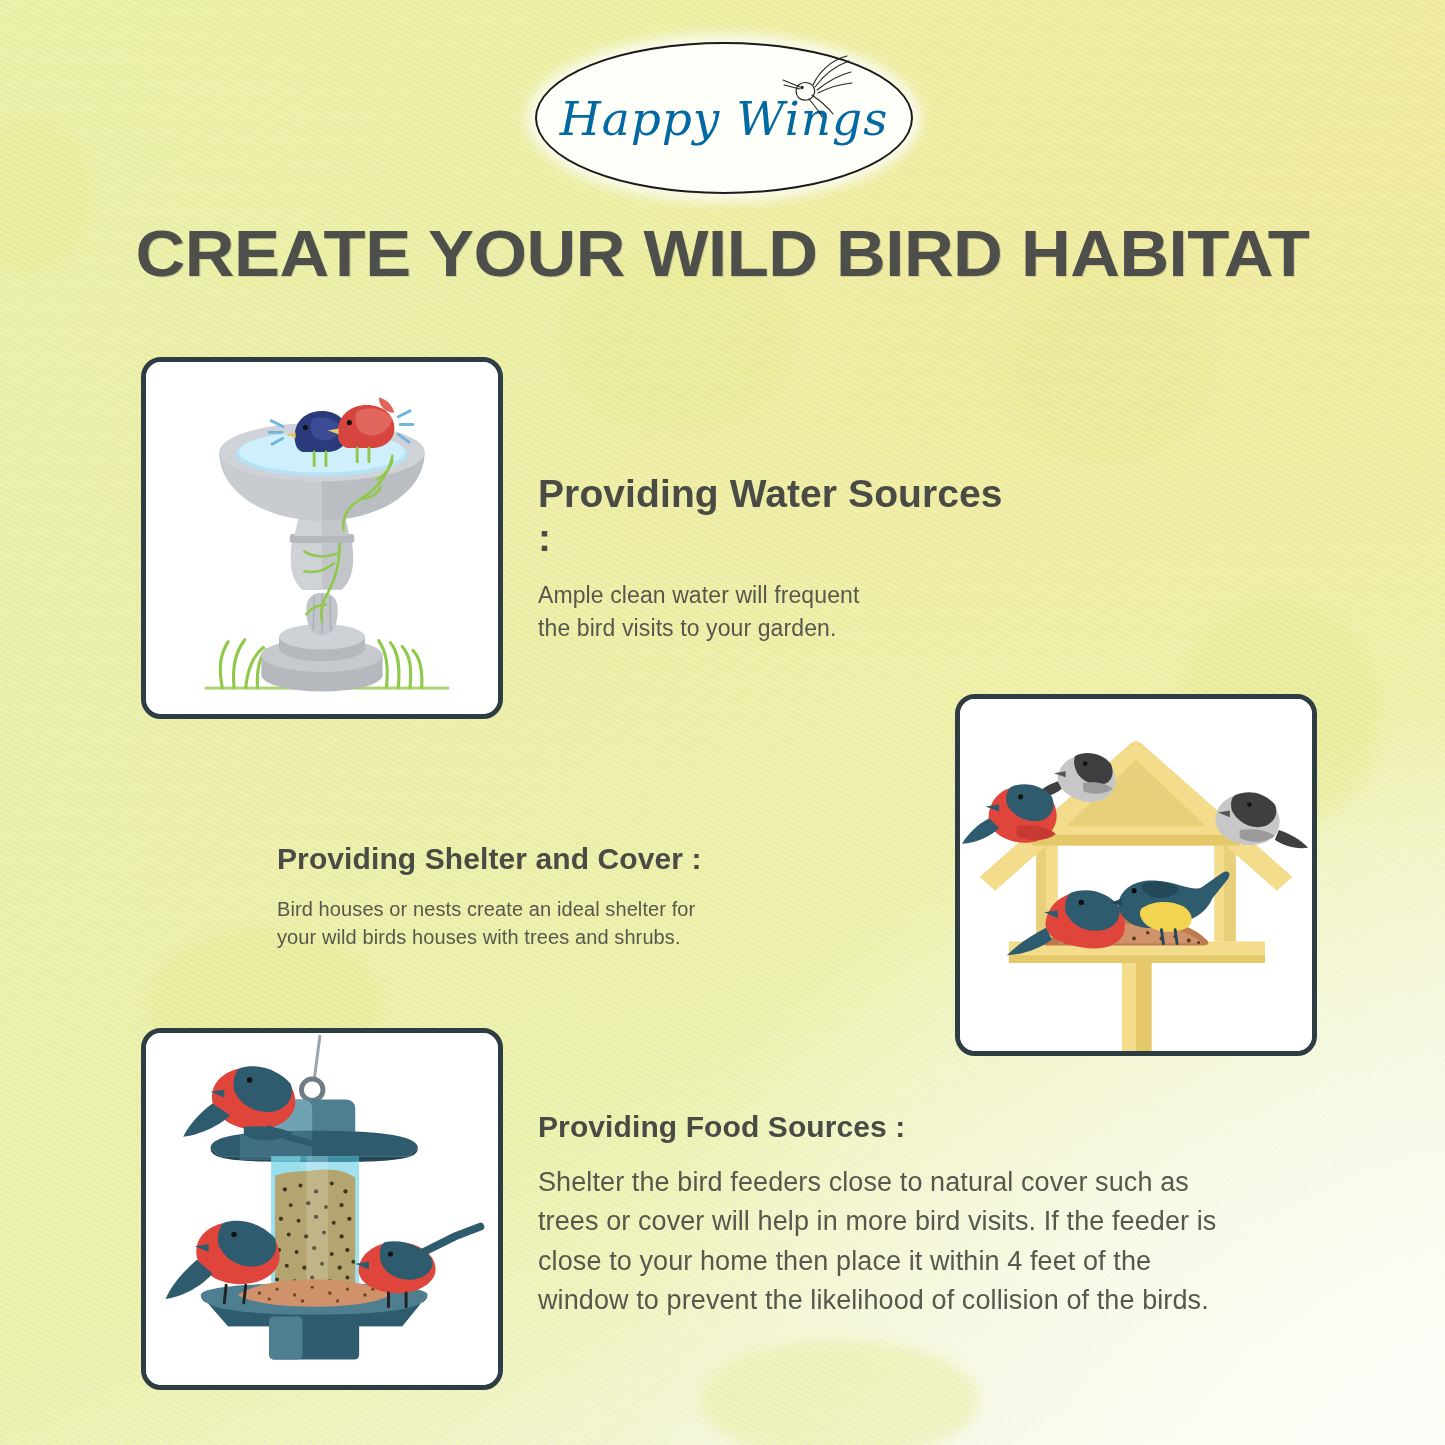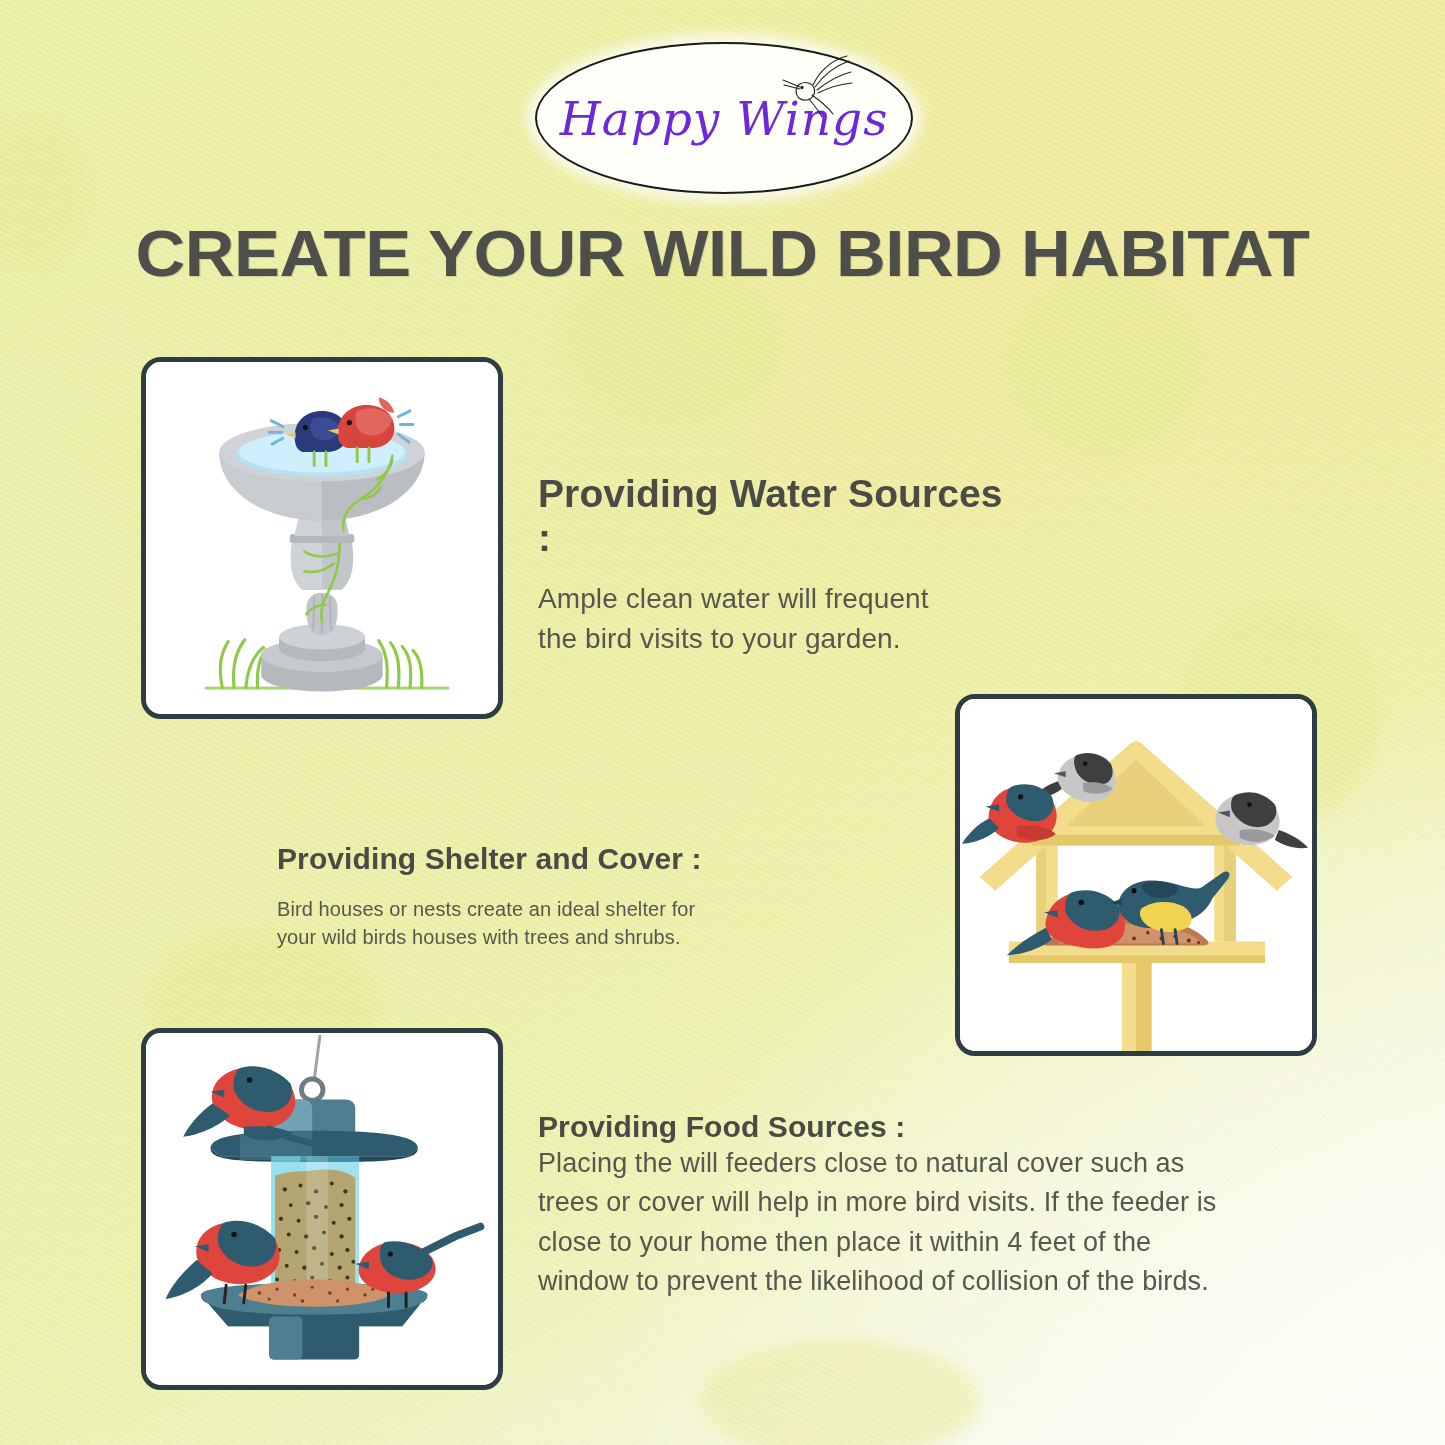--- a/index.html
+++ b/index.html
@@ -53,21 +53,21 @@
     border:2.5px solid #1b1b1b;
     border-radius:50%;
   }
   #logo-text {
     position:absolute; left:0; right:0; top:49px;
     text-align:center;
     font-family:"DejaVu Serif", serif;
     font-style:italic;
     font-size:47px;
     letter-spacing:1px;
-    color:#6d28d9;
+    color:#0369a1;
     white-space:nowrap;
   }
   #logo-bird { position:absolute; right:54px; top:12px; }
 
   
   #page-title {
     position:absolute; left:0; right:0; top:216px;
     text-align:center;
     font-family:"Liberation Sans", sans-serif;
     font-weight:bold;
@@ -100,28 +100,28 @@
     letter-spacing:.1px;
   }
   .txt-body {
     font-family:"Liberation Sans", sans-serif;
     color:#57574d;
     letter-spacing:.1px;
   }
 
   #txt-water   { left:538px;  top:472px;  width:480px; }
   #txt-water   .txt-heading { font-size:39px; margin-bottom:19px; }
-  #txt-water   .txt-body    { font-size:28px; line-height:1.42; }
+  #txt-water   .txt-body    { font-size:23px; line-height:1.42; }
 
   #txt-shelter { left:277px;  top:842px;  width:670px; }
   #txt-shelter .txt-heading { font-size:30px; margin-bottom:19px; }
   #txt-shelter .txt-body    { font-size:20px; line-height:1.42; text-align:justify; }
 
   #txt-food    { left:538px;  top:1110px; width:800px; }
-  #txt-food    .txt-heading { font-size:30px; }
+  #txt-food    .txt-heading { font-size:30px; margin-bottom:19px; }
   #txt-food    .txt-body    { font-size:27px; line-height:1.46; text-align:justify; }
 
   .txt-body p { margin:0; }
 </style>
 </head>
 <body>
 
 <div id="bg-base"></div>
 <div id="bg-blobs">
   <i class="b1"></i>
@@ -456,18 +456,18 @@
   <div class="txt-heading">Providing Shelter and Cover :</div>
   <div class="txt-body">
     <p>Bird houses or nests create an ideal shelter for</p>
     <p>your  wild  birds  houses  with  trees  and  shrubs.</p>
   </div>
 </div>
 
 <div class="txt-block" id="txt-food">
   <div class="txt-heading">Providing Food Sources :</div>
   <div class="txt-body">
-    <p>Placing the will feeders close to natural cover such as</p>
+    <p>Shelter the bird feeders close to natural cover such as</p>
     <p>trees or cover will help in more bird visits. If the feeder is</p>
     <p>close  to  your  home  then  place  it  within  4  feet  of  the</p>
     <p>window to prevent the likelihood of collision of the birds.</p>
   </div>
 </div>
 
 </body></html>

